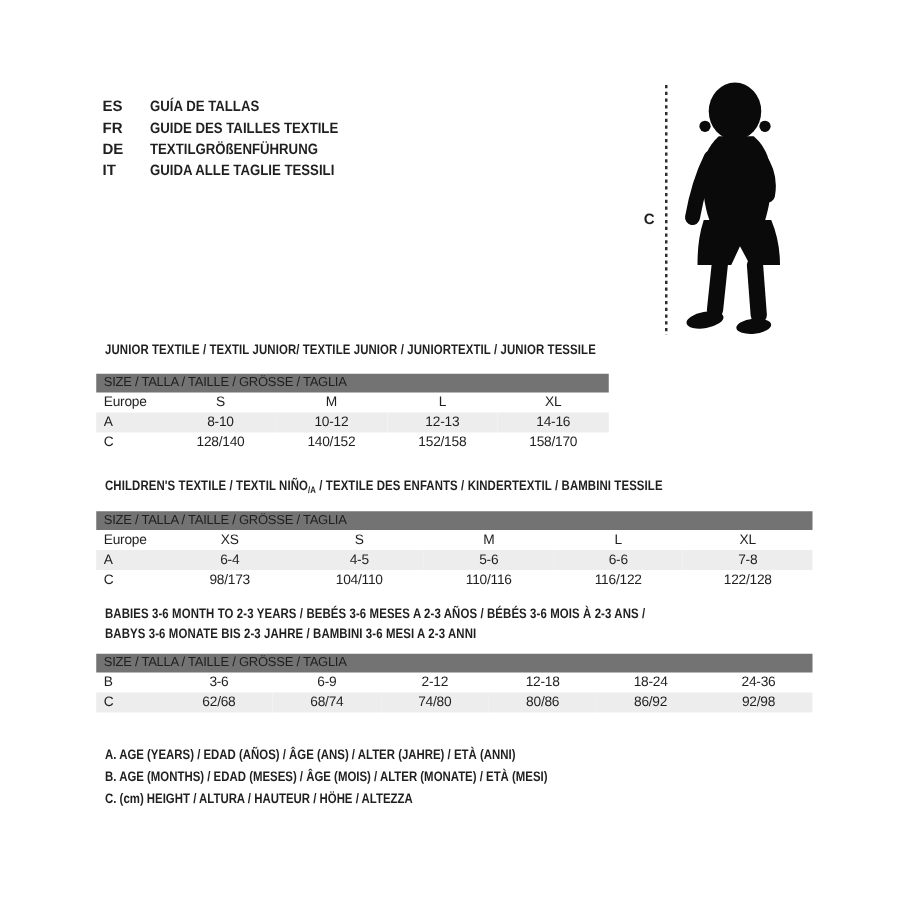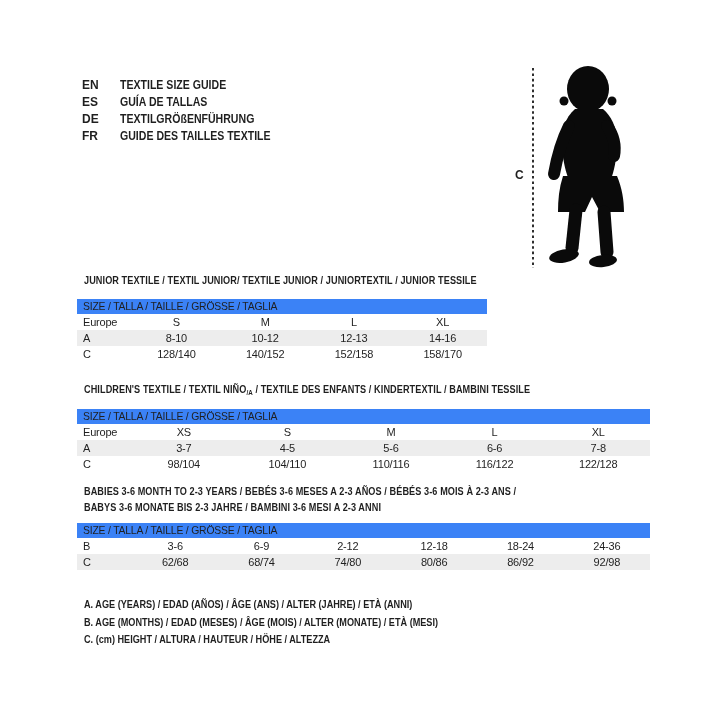--- a/index.html
+++ b/index.html
@@ -20,21 +20,21 @@
     position:absolute; font-size:11px; font-weight:bold; white-space:nowrap;
     transform:scaleX(0.83); transform-origin:0 0; letter-spacing:0.1px; line-height:16px;
   }
   .title-junior { left:84px; top:272px; }
   .title-children { left:84px; top:381px; }
   .title-babies { left:84px; top:483px; }
   .sub-a { font-size:7.5px; vertical-align:-2px; }
   
   .size-table { position:absolute; border-collapse:collapse; table-layout:fixed; font-size:11px; }
   .size-table th {
-    background:#3b82f6; font-weight:normal; text-align:left; padding:0 0 0 6px;
+    background:#737373; font-weight:normal; text-align:left; padding:0 0 0 6px;
     height:15px; font-size:10.4px; letter-spacing:-0.2px; line-height:15px; color:#1f1f1f;
   }
   .size-table td { height:16px; line-height:16px; text-align:center; padding:0; letter-spacing:-0.2px;margin-top:12px; }
   .size-table td.rl { text-align:left; padding-left:6px; }
   .size-table tr.shaded td { background:#ededed; }
   .t1 { left:77px; top:299px; width:410px; }
   .t2 { left:77px; top:409px; width:573px; }
   .t3 { left:77px; top:523px; width:573px; }
   .col-label { width:55px; }
   
@@ -43,34 +43,34 @@
     line-height:17.5px; transform:scaleX(0.83); transform-origin:0 0; white-space:nowrap;
   }
 </style>
 </head>
 <body>
 
 <div class="canvas">
 
   <div class="lang">
     <div class="lang-row">
-      <span class="lang-code">EN</span>
-      <span class="lang-label">TEXTILE SIZE GUIDE</span>
-    </div>
-    <div class="lang-row">
       <span class="lang-code">ES</span>
       <span class="lang-label">GUÍA DE TALLAS</span>
     </div>
     <div class="lang-row">
+      <span class="lang-code">FR</span>
+      <span class="lang-label">GUIDE DES TAILLES TEXTILE</span>
+    </div>
+    <div class="lang-row">
       <span class="lang-code">DE</span>
       <span class="lang-label">TEXTILGRÖßENFÜHRUNG</span>
     </div>
     <div class="lang-row">
-      <span class="lang-code">FR</span>
-      <span class="lang-label">GUIDE DES TAILLES TEXTILE</span>
+      <span class="lang-code">IT</span>
+      <span class="lang-label">GUIDA ALLE TAGLIE TESSILI</span>
     </div>
   </div>
 
   <div class="fig-label">C</div>
   <svg class="figure-svg" width="126" height="212" viewBox="0 0 126 212">
     <line x1="19" y1="6" x2="19" y2="206" stroke="#2e2e2e" stroke-width="2" stroke-dasharray="2.6 2.8"></line>
     <g transform="translate(33,0)" fill="#0a0a0a">
       <ellipse cx="41" cy="27" rx="21" ry="23"></ellipse>
       <circle cx="17" cy="39" r="4.5"></circle>
       <circle cx="65" cy="39" r="4.5"></circle>
@@ -143,29 +143,29 @@
       <tr>
         <td class="rl">Europe</td>
         <td>XS</td>
         <td>S</td>
         <td>M</td>
         <td>L</td>
         <td>XL</td>
       </tr>
       <tr class="shaded">
         <td class="rl">A</td>
-        <td>3-7</td>
+        <td>6-4</td>
         <td>4-5</td>
         <td>5-6</td>
         <td>6-6</td>
         <td>7-8</td>
       </tr>
       <tr>
         <td class="rl">C</td>
-        <td>98/104</td>
+        <td>98/173</td>
         <td>104/110</td>
         <td>110/116</td>
         <td>116/122</td>
         <td>122/128</td>
       </tr>
     </tbody>
   </table>
 
   <div class="sec-title title-babies">
     <div>BABIES 3-6 MONTH TO 2-3 YEARS / BEBÉS 3-6 MESES A 2-3 AÑOS / BÉBÉS 3-6 MOIS À 2-3 ANS /</div>

